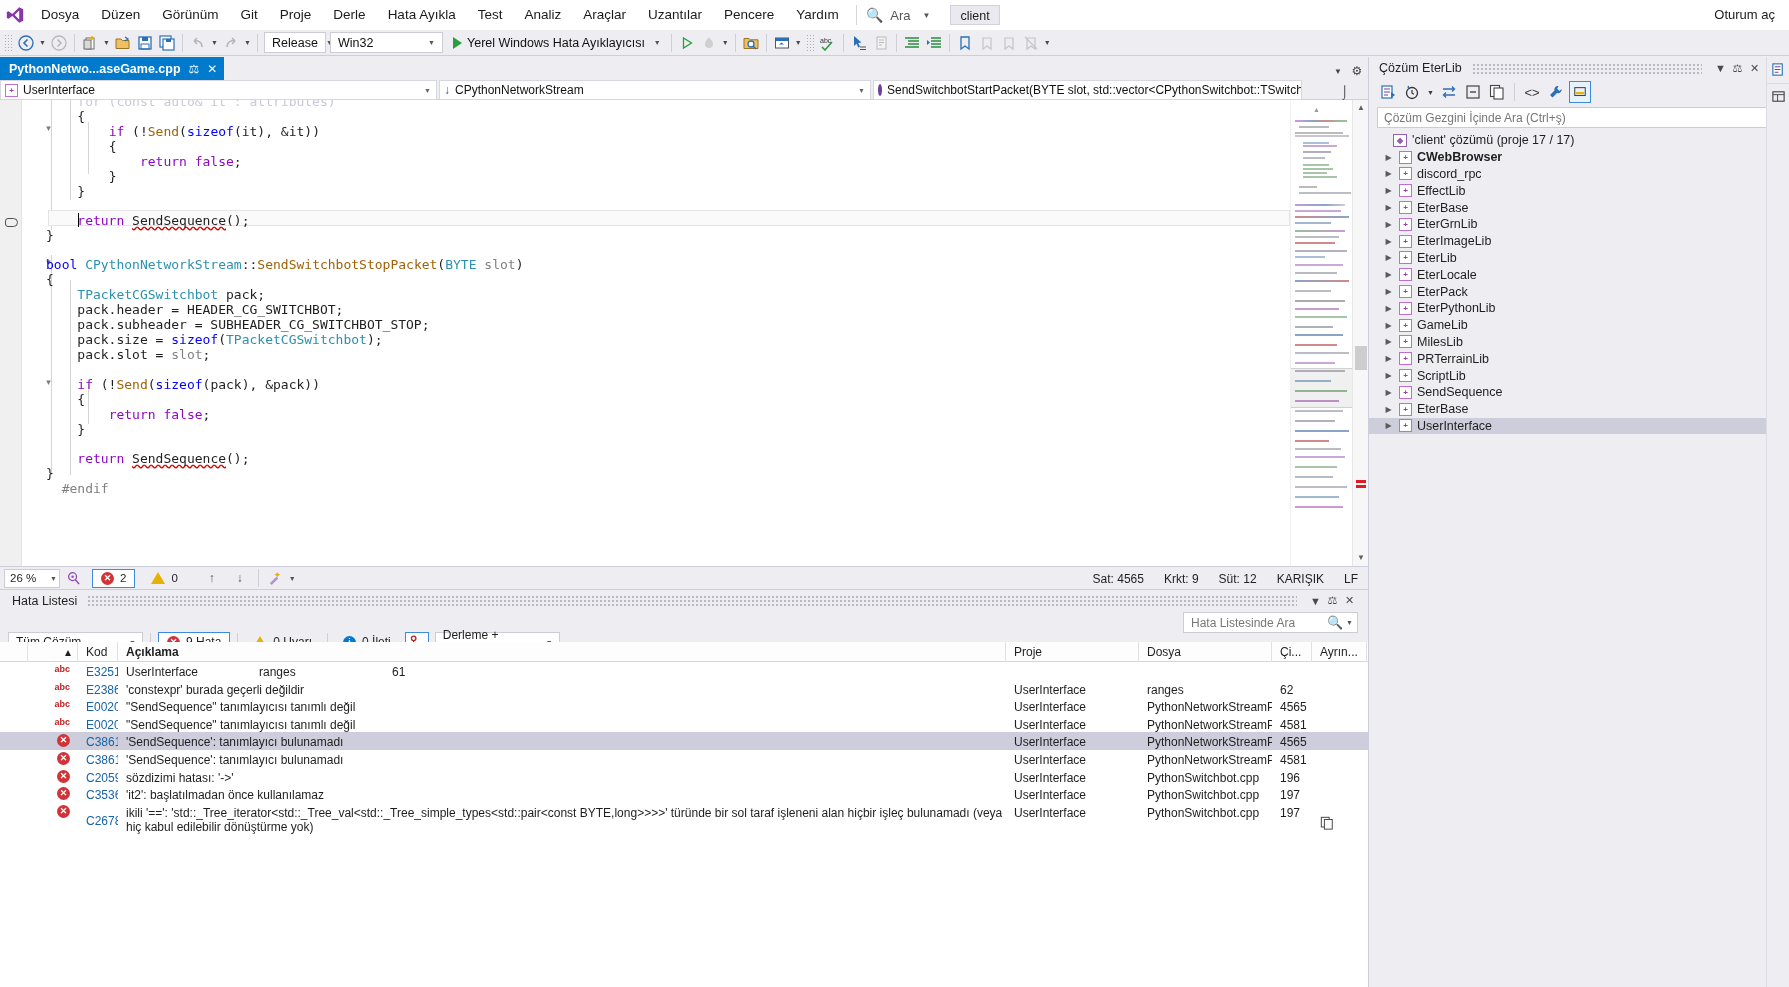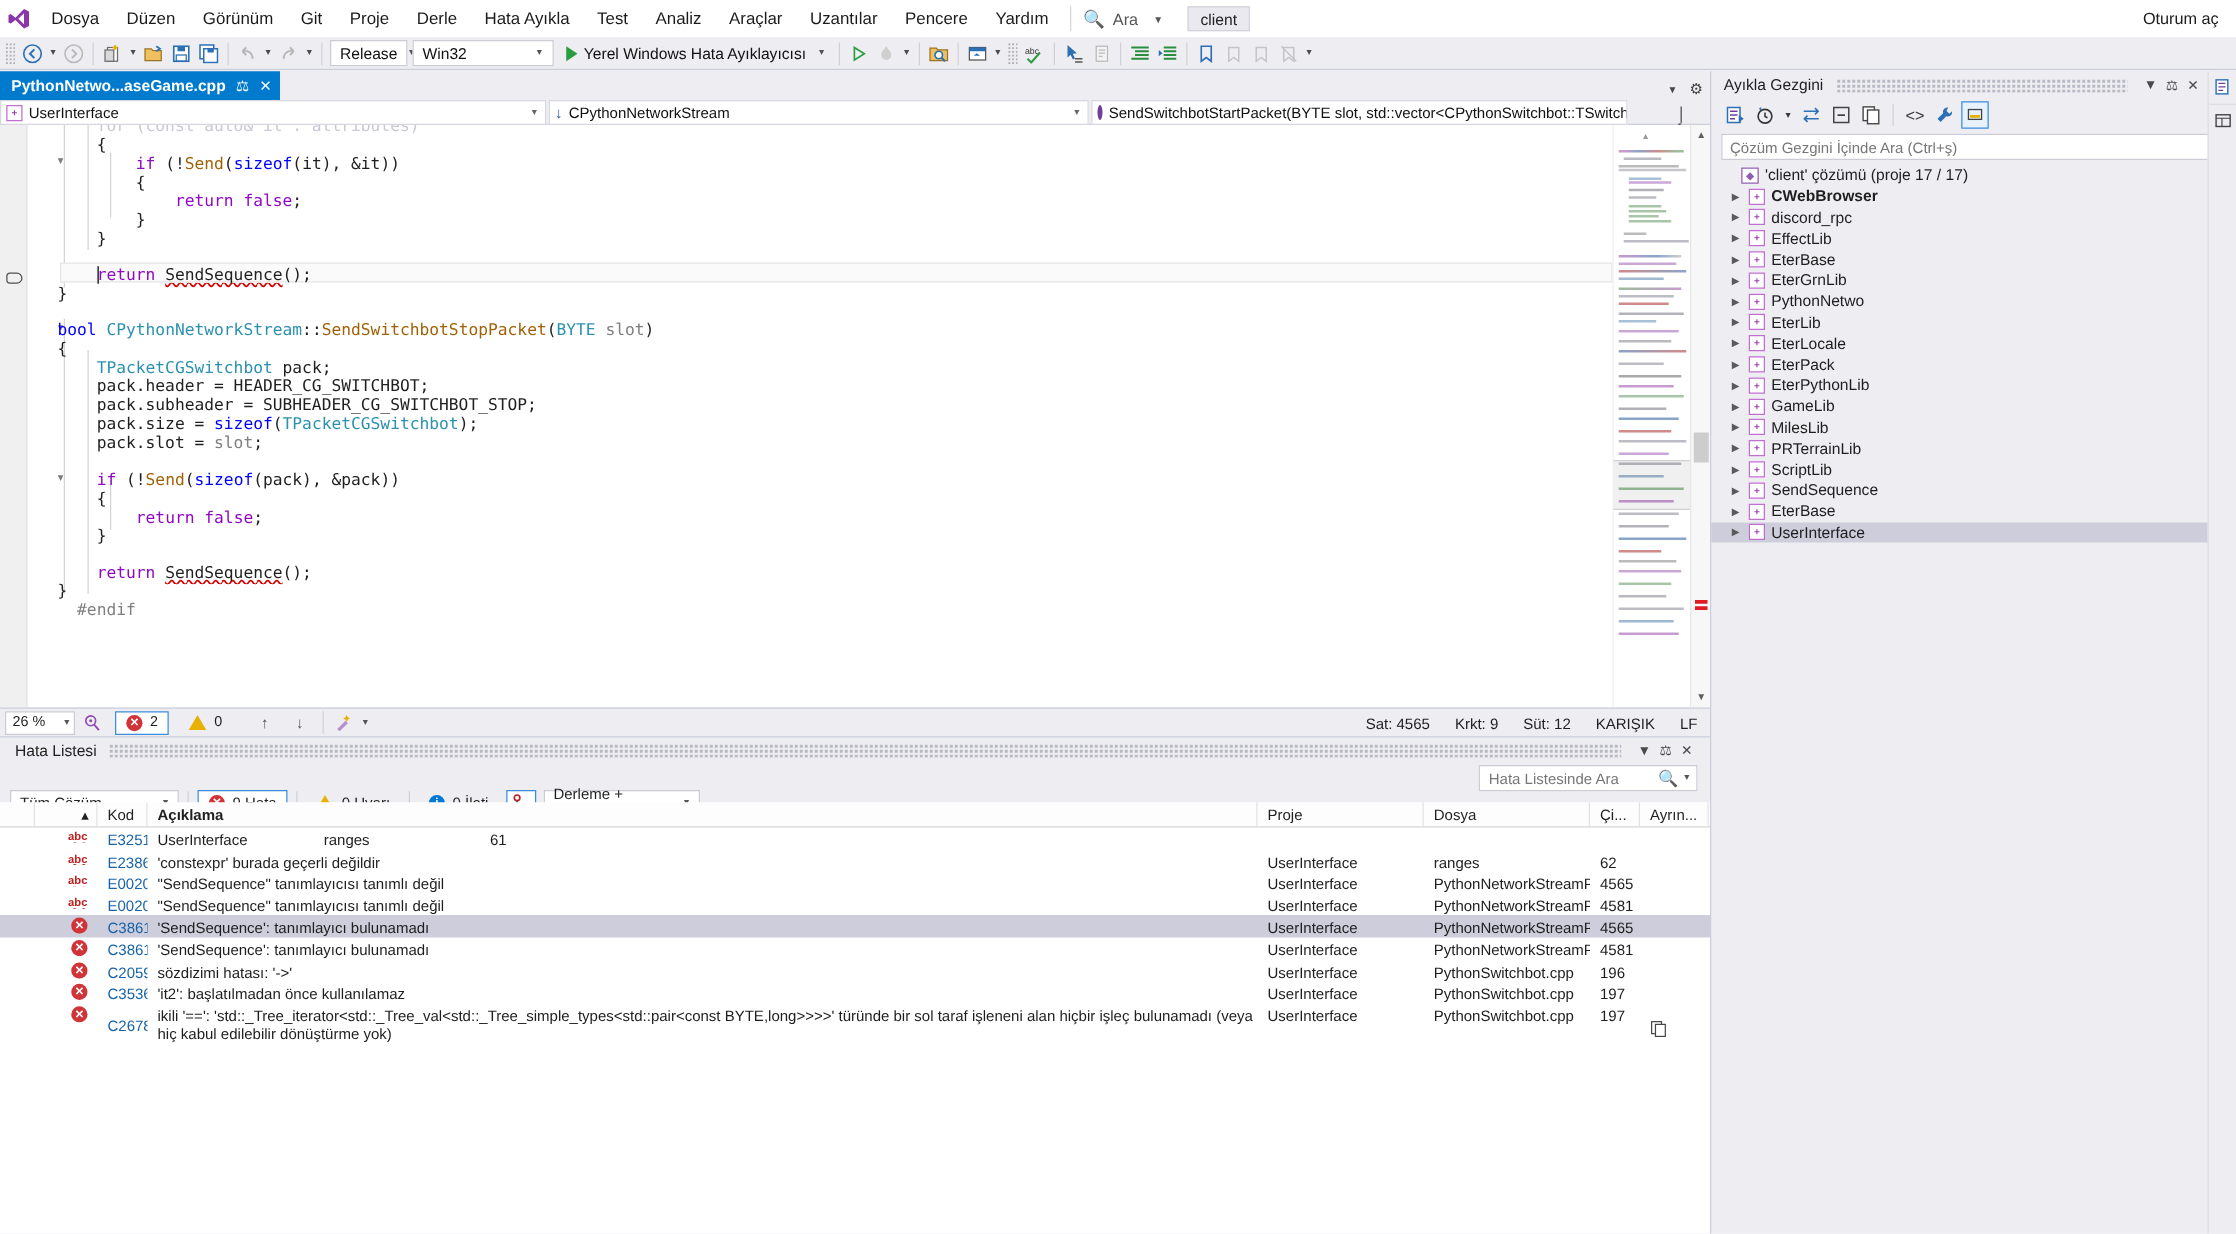--- a/index.html
+++ b/index.html
@@ -720,21 +720,21 @@
                 <rect x="1.5" y="1.5" width="9" height="11" fill="none" stroke="#444" stroke-width="1.1"></rect>
                 <rect x="5" y="4" width="9" height="11" fill="#fff" stroke="#444" stroke-width="1.1"></rect>
               </svg></div>
           </div>
         </div>
     </div>
   </div>
 
   <div class="solex">
     <div class="sx-head">
-      <div class="sx-title">Ayıkla Gezgini</div>
+      <div class="sx-title">Çözüm EterLib</div>
       <div class="dots"></div>
       <div class="hdr-btn">▼</div>
       <div class="hdr-btn">⚖</div>
       <div class="hdr-btn" style="margin-right:26px;">✕</div>
     </div>
 
     <div class="sx-tools">
       <div class="sx-btn">
         <svg width="16" height="16" viewBox="0 0 16 16">
             <rect x="2" y="2" width="10" height="12" fill="#fff" stroke="#2b6fb5" stroke-width="1.2"></rect>
@@ -815,21 +815,21 @@
             <span>EterBase</span>
           </div>
           <div class="sx-row" style="padding-left: 14px;">
             <span class="sx-exp">▶</span>
             <span class="ico-cpp">+</span>
             <span>EterGrnLib</span>
           </div>
           <div class="sx-row" style="padding-left: 14px;">
             <span class="sx-exp">▶</span>
             <span class="ico-cpp">+</span>
-            <span>PythonNetwo</span>
+            <span>EterImageLib</span>
           </div>
           <div class="sx-row" style="padding-left: 14px;">
             <span class="sx-exp">▶</span>
             <span class="ico-cpp">+</span>
             <span>EterLib</span>
           </div>
           <div class="sx-row" style="padding-left: 14px;">
             <span class="sx-exp">▶</span>
             <span class="ico-cpp">+</span>
             <span>EterLocale</span>

